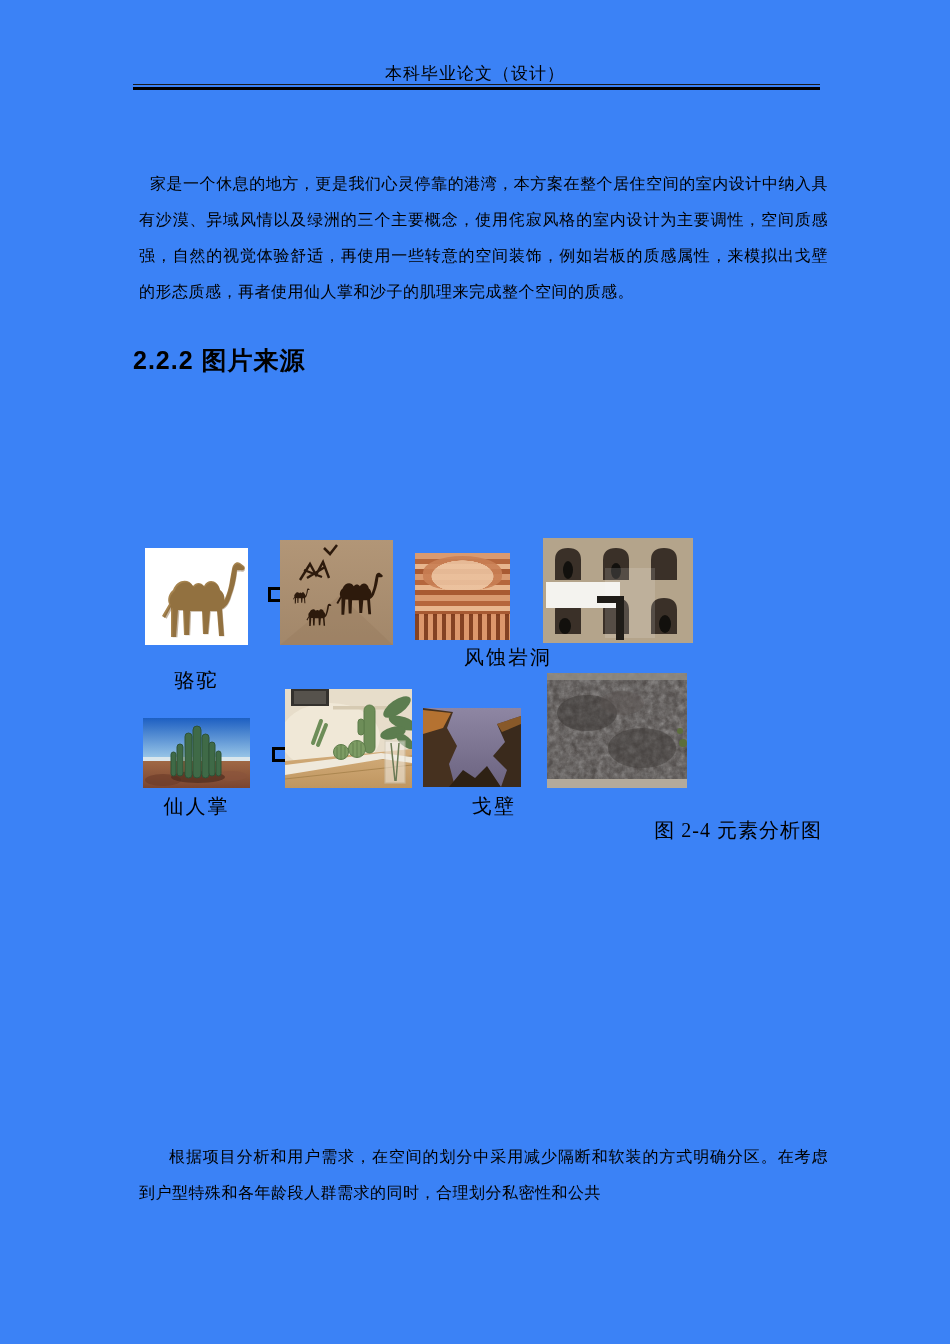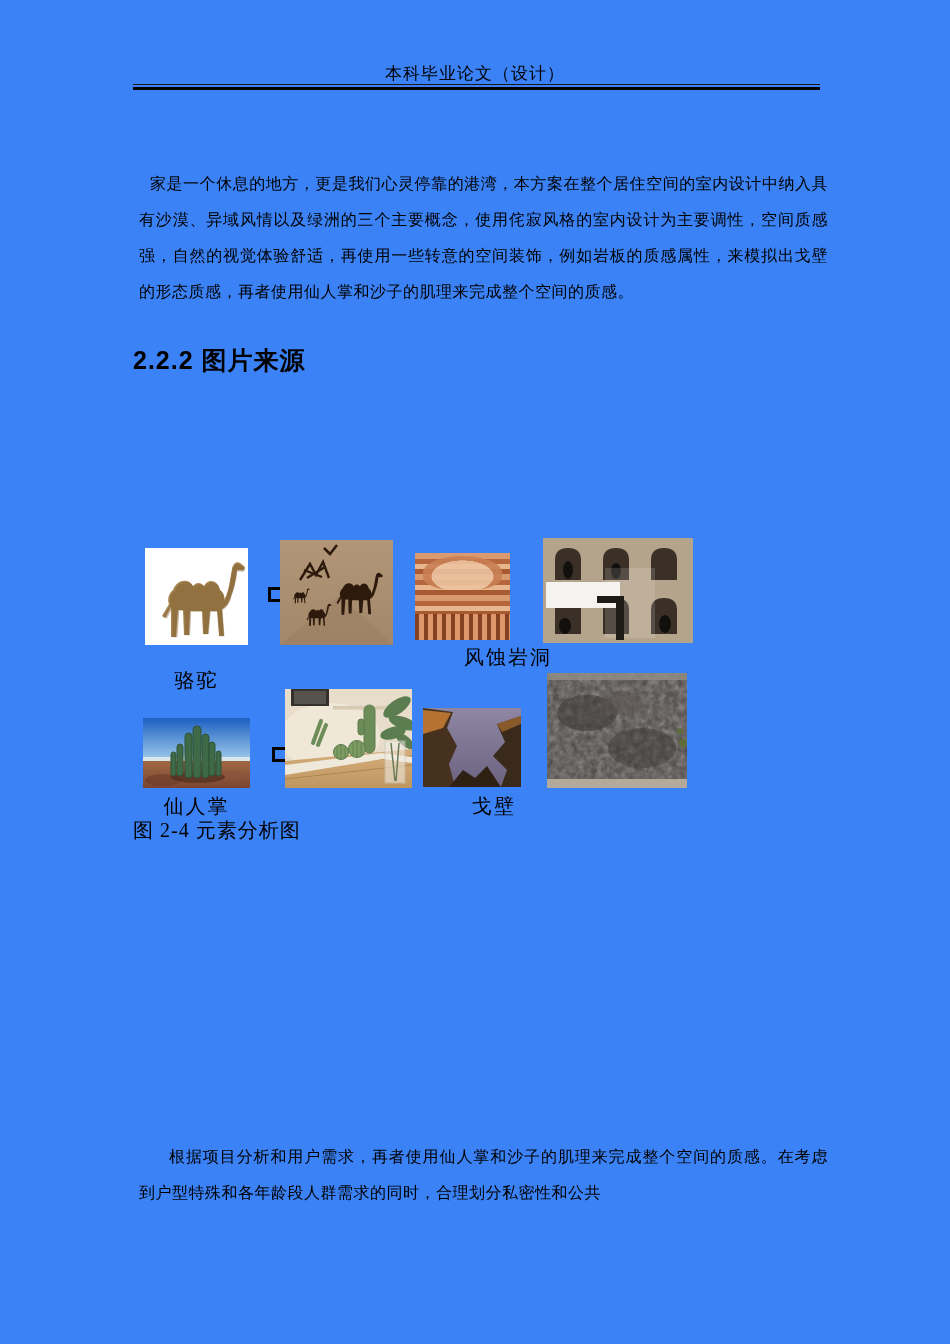--- a/index.html
+++ b/index.html
@@ -24,21 +24,21 @@
   .p3{top:1139px;text-indent:30px;}
   .heading{
     left:133px;font-family:"Liberation Sans","DejaVu Sans",sans-serif;
     font-size:25px;font-weight:700;letter-spacing:1px;color:#000;
   }
   .h222{top:344px;}
   .h223{top:1092px;}
   .figlabel{
     font-size:20px;letter-spacing:2px;text-align:center;line-height:22px;
   }
-  .caption{left:133px;width:689px;text-align:left;font-size:20px;letter-spacing:1px;}
+  .caption{left:133px;width:689px;text-align:right;font-size:20px;letter-spacing:1px;}
   .cap1{top:817px;}
   .cap2{top:845px;}
   .img{overflow:hidden;}
   .img svg{display:block;}
   .anchor{
     width:11px;height:9px;background:transparent;
     border:3px solid #000;border-right:none;
   }
   
   .rock-bands{
@@ -225,15 +225,15 @@
       <ellipse cx="95" cy="75" rx="34" ry="20" fill="#3e3a38" opacity="0.5"></ellipse>
       <ellipse cx="75" cy="30" rx="22" ry="12" fill="#5a5552" opacity="0.45"></ellipse>
     </svg>
   </div>
 
   <div class="abs figlabel" style="left:143px;top:795px;width:107px;">仙人掌</div>
   <div class="abs figlabel" style="left:424px;top:797px;width:140px;font-family:Liberation Mono, monospace;">戈壁</div>
 
   <div class="abs caption cap1">图 2-4 元素分析图</div>
 
-  <div class="abs para p3">根据项目分析和用户需求，再者使用仙人掌和沙子的肌理来完成整个空间的质感。在考虑到户型特殊和各年龄段人群需求的同时，合理划分私密性和公共</div>
+  <div class="abs para p3">根据项目分析和用户需求，在空间的划分中采用减少隔断和软装的方式明确分区。在考虑到户型特殊和各年龄段人群需求的同时，合理划分私密性和公共</div>
 
 </div>
 
 </body></html>

